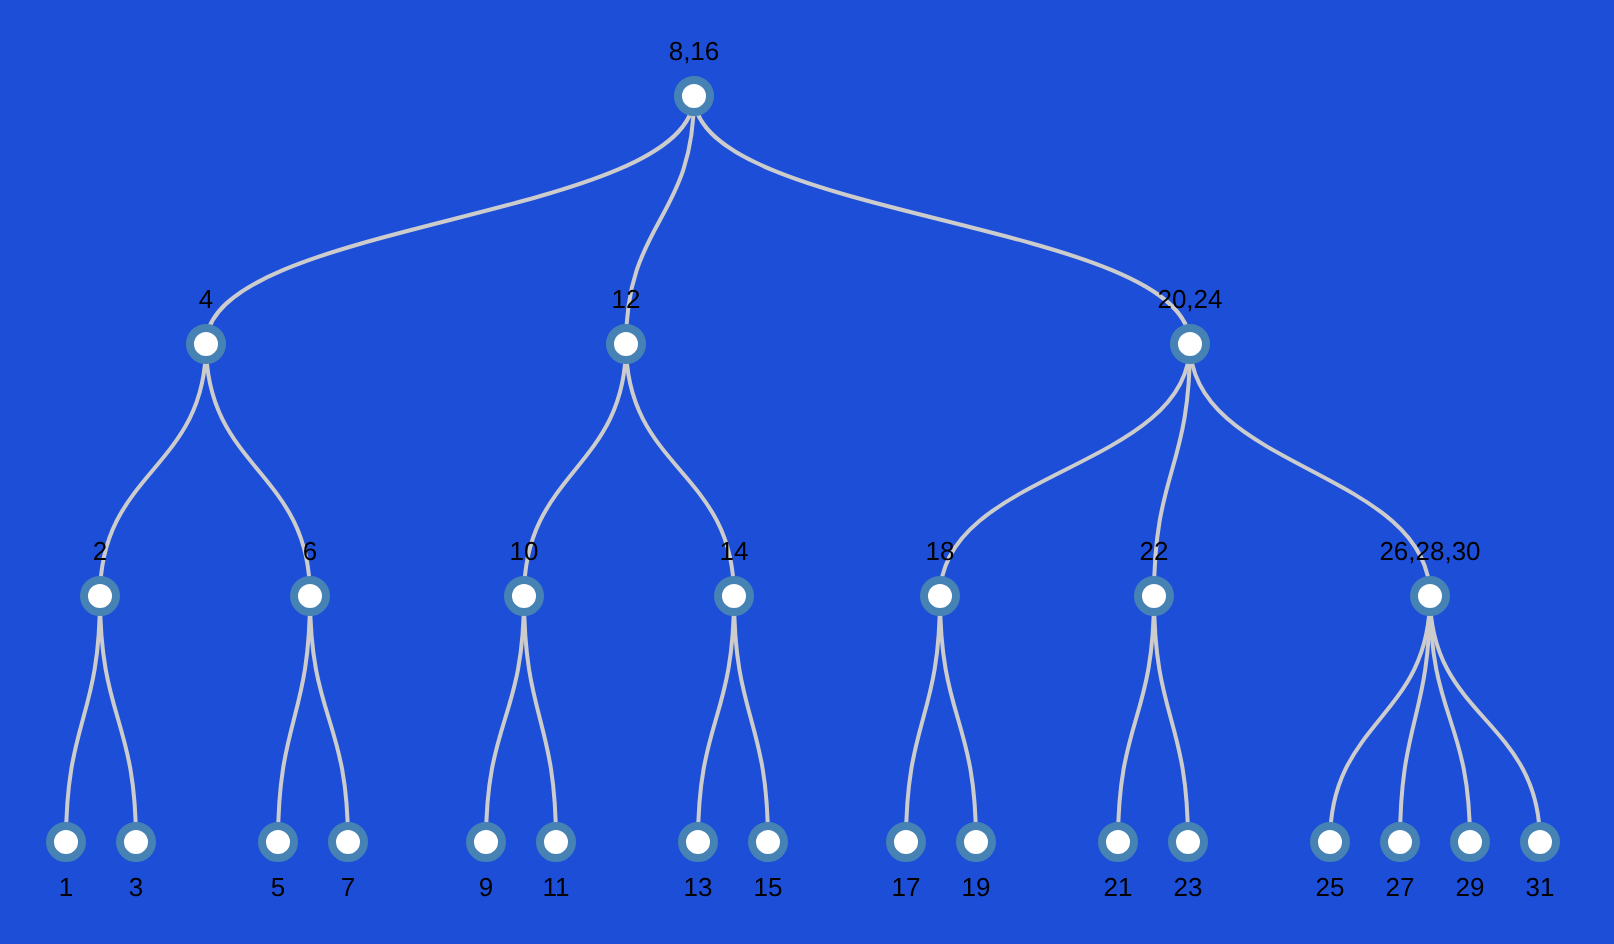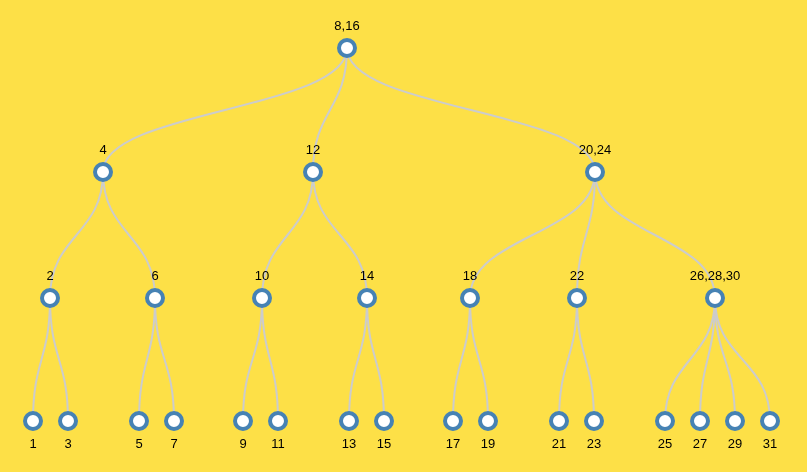--- a/index.html
+++ b/index.html
@@ -4,21 +4,21 @@
 <style>
   html, body {
     margin: 0;
     padding: 0;
     background: #ffffff;
   }
   .stage {
     position: relative;
     width: 807px;
     height: 472px;
-    background: #fde047;
+    background: #1d4ed8;
     overflow: hidden;
   }
   svg text {
     font-family: "Liberation Sans", sans-serif;
     font-size: 13px;
     fill: #000000;
   }
 </style>
 </head>
 <body>

